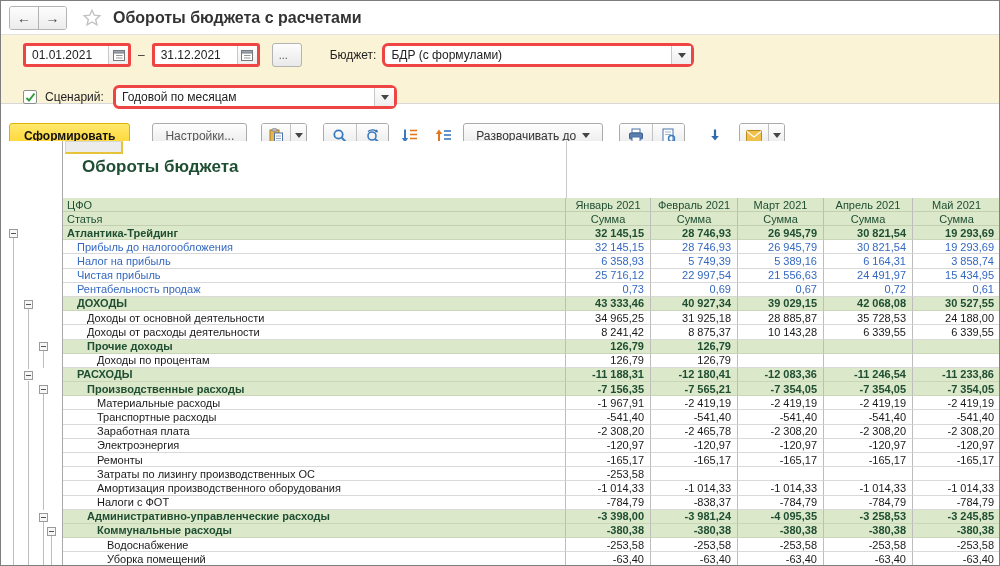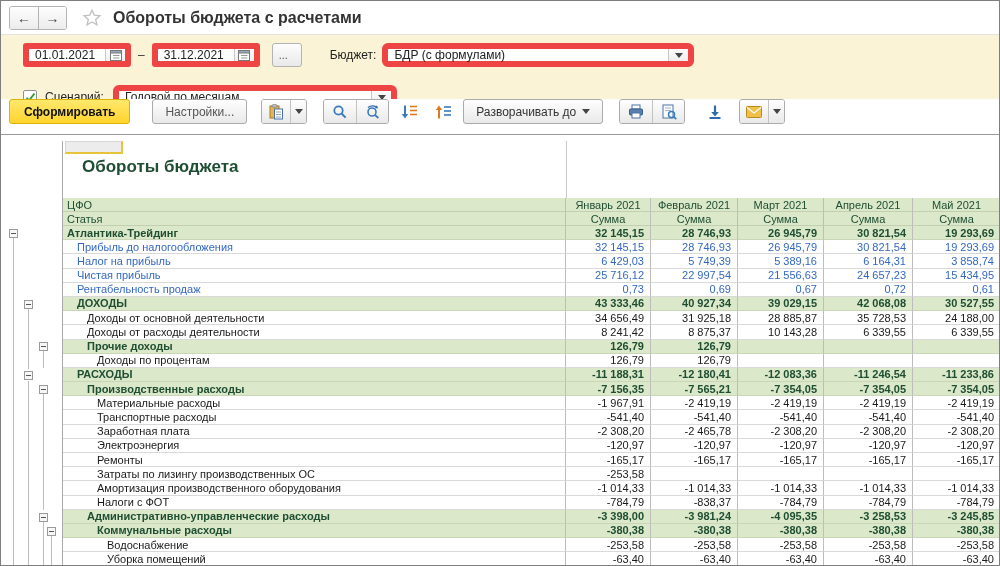--- a/index.html
+++ b/index.html
@@ -13,37 +13,37 @@
   .navbtn{width:28px;height:22px;display:flex;align-items:center;justify-content:center;background:linear-gradient(#fdfdfd,#ececec);color:#444;font-size:14px;cursor:pointer;}
   .navbtn + .navbtn{border-left:1px solid #b3b3b3;}
   .star{margin-left:14px;width:22px;height:22px;display:flex;align-items:center;justify-content:center;}
   .page-title{margin-left:10px;font-size:16px;color:#333;font-weight:700;}
 
   
   .params{position:absolute;left:0;top:33px;width:100%;height:70px;background:#faf3d6;border-top:1px solid #e3e3e3;border-bottom:1px solid #d8d8d8;}
   .prow{display:flex;align-items:center;height:30px;}
   .prow1{padding-left:22px;margin-top:5px;}
   .prow2{padding-left:22px;margin-top:12px;}
-  .field{background:#fff;border:6px solid #ef4444;border-radius:3px;height:24px;display:flex;align-items:center;font-size:12px;color:#222;}
+  .field{background:#fff;border:3px solid #ef4444;border-radius:3px;height:24px;display:flex;align-items:center;font-size:12px;color:#222;}
   .datefield{width:108px;}
   .datefield .val{flex:1;padding-left:6px;}
   .icon-btn-inner{width:20px;height:100%;display:flex;align-items:center;justify-content:center;border-left:1px solid #c9c9c9;background:linear-gradient(#fdfdfd,#eee);cursor:pointer;}
   .dash{margin:0 7px;color:#333;font-size:12px;}
   .more-btn{margin-left:12px;width:30px;height:24px;border:1px solid #b3b3b3;border-radius:3px;background:linear-gradient(#fdfdfd,#e9e9e9);font-size:11px;color:#555;display:flex;align-items:center;justify-content:flex-start;padding-left:6px;cursor:pointer;}
   .plabel{font-size:12px;color:#222;}
   .budget-label{margin-left:28px;margin-right:6px;}
   .combofield{width:312px;border-radius:6px;}
   .combofield .val{flex:1;padding-left:6px;white-space:nowrap;overflow:hidden;}
   .caret{width:0;height:0;border-left:4px solid transparent;border-right:4px solid transparent;border-top:5px solid #444;}
   .checkbox{width:14px;height:14px;background:#fff;border:1px solid #8f8f8f;border-radius:2px;display:flex;align-items:center;justify-content:center;cursor:pointer;}
   .scen-label{margin-left:8px;margin-right:6px;width:62px;}
   .scenfield{width:284px;}
 
   
-  .toolbar{position:absolute;left:0;top:98px;width:100%;height:36px;background:#fff;border-bottom:1px solid #9a9a9a;display:flex;align-items:flex-start;}
+  .toolbar{position:absolute;left:0;top:112px;width:100%;height:36px;background:#fff;border-bottom:1px solid #9a9a9a;display:flex;align-items:flex-end;}
   .btn{height:25px;border:1px solid #ababab;border-radius:3px;background:linear-gradient(#fefefe,#e9e9e9);font-size:12px;color:#222;display:flex;align-items:center;justify-content:center;padding:0 12px;cursor:pointer;white-space:nowrap;}
   .btn-generate{margin-left:8px;background:linear-gradient(#ffe86d,#ffd42e);border:1px solid #d9b306;font-weight:700;color:#111;padding:0 14px;}
   .btn-settings{margin-left:22px;color:#555;}
   .splitbtn{display:flex;margin-left:14px;border:1px solid #ababab;border-radius:3px;overflow:hidden;height:25px;}
   .splitbtn .half{display:flex;align-items:center;justify-content:center;background:linear-gradient(#fefefe,#e9e9e9);cursor:pointer;}
   .splitbtn .half.icon{width:28px;}
   .splitbtn .half.drop{width:16px;border-left:1px solid #c2c2c2;}
   .btngroup{display:flex;margin-left:16px;border:1px solid #ababab;border-radius:3px;overflow:hidden;height:25px;}
   .btngroup .gbtn{width:32px;display:flex;align-items:center;justify-content:center;background:linear-gradient(#fefefe,#e9e9e9);cursor:pointer;}
   .btngroup .gbtn + .gbtn{border-left:1px solid #c2c2c2;}
@@ -297,53 +297,53 @@
           <div class="r formula">
             <div class="c lblcol" style="padding-left: 14px;">Прибыль до налогообложения</div>
             <div class="c v w1">32 145,15</div>
             <div class="c v w2">28 746,93</div>
             <div class="c v w3">26 945,79</div>
             <div class="c v w4">30 821,54</div>
             <div class="c v w5">19 293,69</div>
           </div>
           <div class="r formula">
             <div class="c lblcol" style="padding-left: 14px;">Налог на прибыль</div>
-            <div class="c v w1">6 429,03</div>
+            <div class="c v w1">6 358,93</div>
             <div class="c v w2">5 749,39</div>
             <div class="c v w3">5 389,16</div>
             <div class="c v w4">6 164,31</div>
             <div class="c v w5">3 858,74</div>
           </div>
           <div class="r formula">
             <div class="c lblcol" style="padding-left: 14px;">Чистая прибыль</div>
             <div class="c v w1">25 716,12</div>
             <div class="c v w2">22 997,54</div>
             <div class="c v w3">21 556,63</div>
-            <div class="c v w4">24 657,23</div>
+            <div class="c v w4">24 491,97</div>
             <div class="c v w5">15 434,95</div>
           </div>
           <div class="r formula">
             <div class="c lblcol" style="padding-left: 14px;">Рентабельность продаж</div>
             <div class="c v w1">0,73</div>
             <div class="c v w2">0,69</div>
             <div class="c v w3">0,67</div>
             <div class="c v w4">0,72</div>
             <div class="c v w5">0,61</div>
           </div>
           <div class="r group">
             <div class="c lblcol" style="padding-left: 14px;">ДОХОДЫ</div>
             <div class="c v w1">43 333,46</div>
             <div class="c v w2">40 927,34</div>
             <div class="c v w3">39 029,15</div>
             <div class="c v w4">42 068,08</div>
             <div class="c v w5">30 527,55</div>
           </div>
           <div class="r normal">
             <div class="c lblcol" style="padding-left: 24px;">Доходы от основной деятельности</div>
-            <div class="c v w1">34 656,49</div>
+            <div class="c v w1">34 965,25</div>
             <div class="c v w2">31 925,18</div>
             <div class="c v w3">28 885,87</div>
             <div class="c v w4">35 728,53</div>
             <div class="c v w5">24 188,00</div>
           </div>
           <div class="r normal">
             <div class="c lblcol" style="padding-left: 24px;">Доходы от расходы деятельности</div>
             <div class="c v w1">8 241,42</div>
             <div class="c v w2">8 875,37</div>
             <div class="c v w3">10 143,28</div>

